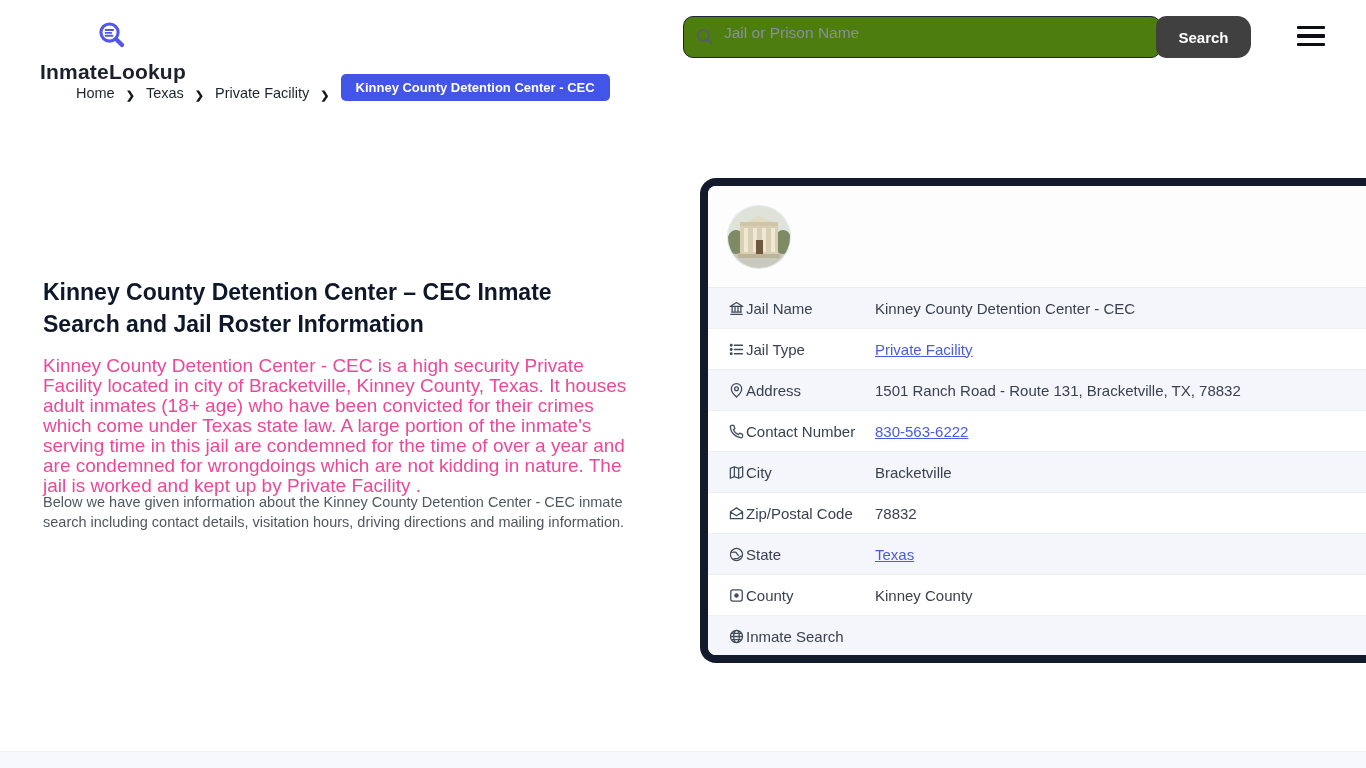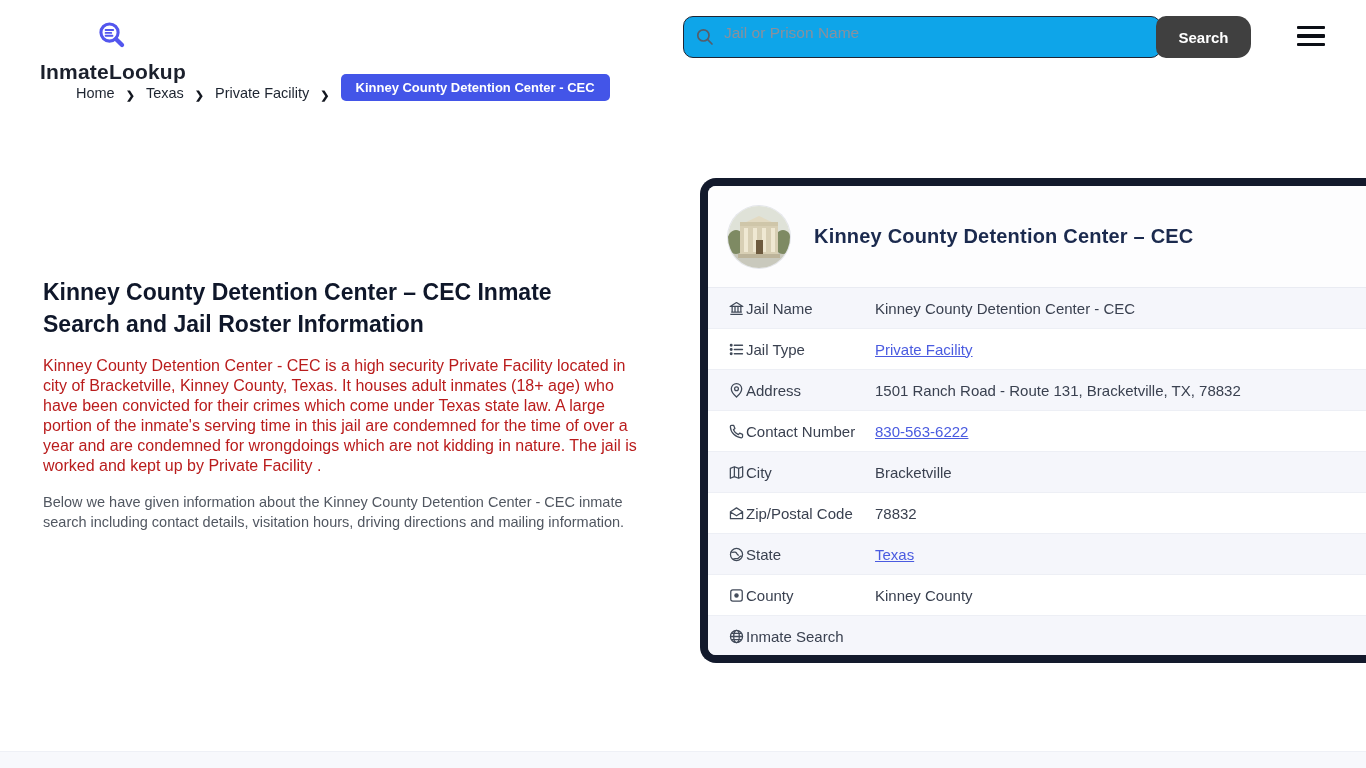--- a/index.html
+++ b/index.html
@@ -6,42 +6,42 @@
   html,body { width:1366px; height:768px; overflow:hidden; background:#ffffff;
               font-family:"Liberation Sans", sans-serif; position:relative; }
 
   
   .logo { position:absolute; left:40px; top:20px; display:flex; align-items:center; gap:9px; cursor:pointer;flex-direction:column; }
   .logo-text { font-size:21px; font-weight:700; color:#1b202c; letter-spacing:.2px; }
 
   .search-wrap { position:absolute; left:683px; top:16px; width:568px; height:42px; }
   .search-input { width:478px; height:42px; border:1.6px solid #1f2534; border-radius:10px;
                   padding:0 14px 8px 40px; font-size:15.5px; color:#1f2534; outline:none;
-                  font-family:"Liberation Sans", sans-serif; background:#0ea5e9; }
+                  font-family:"Liberation Sans", sans-serif; background:#4d7c0f; }
   .search-input::placeholder { color:#8a909c; }
   .search-mag { position:absolute; left:12px; top:11px; }
   .search-btn { position:absolute; right:0; top:0; width:95px; height:42px; border:none;
                 background:#404040; color:#fff; font-size:15px; font-weight:700;
                 border-radius:10px 14px 14px 10px; cursor:pointer; font-family:"Liberation Sans", sans-serif; }
 
   .hamburger { position:absolute; left:1297px; top:26px; width:28px; cursor:pointer; }
   .hamburger div { height:3.4px; background:#0b0e15; border-radius:1px; margin-bottom:5px; }
 
   
   .breadcrumb { position:absolute; left:55px; top:74px; display:flex; align-items:flex-end; gap:11px;margin-left:21px; }
   .crumb { font-size:14.5px; color:#1d2430; cursor:pointer; }
   .crumb-sep { font-size:11px; font-weight:700; color:#12161f; transform:translateY(.5px); }
   .crumb-pill { background:#4355e8; color:#fff; font-size:13px; font-weight:700;
                 padding:6px 15px; border-radius:5px; cursor:pointer; }
 
   
   .article-heading { position:absolute; left:43px; top:276px; width:552px;
                      font-size:23px; line-height:32px; font-weight:700; color:#0f172a; }
   .article-p1 { position:absolute; left:43px; top:356px; width:596px;
-                font-size:16px; line-height:20px; color:#b91c1c; }
+                font-size:19px; line-height:20px; color:#ec4899; }
   .article-p2 { position:absolute; left:43px; top:492px; width:596px;
                 font-size:14.5px; line-height:20px; color:#515761; }
 
   
   .card { position:absolute; left:700px; top:178px; width:700px; height:485px;
           background:#fdfdfe; border:8px solid #131a2c; border-right:none;
           border-radius:16px 0 0 16px; overflow:hidden; }
   .card-head { height:101px; display:flex; align-items:center; padding-left:20px; background:#fdfdfe; }
   .facility-photo { width:62px; height:62px; border-radius:50%; overflow:hidden; flex:0 0 auto;
                     box-shadow:0 0 0 1px #e3e5ea; }
@@ -119,21 +119,20 @@
         <polygon points="14,18 48,18 31,10" fill="#e2dac2"></polygon>
         <rect x="12" y="16" width="38" height="4" fill="#cfc6a9"></rect>
         <rect x="16" y="22" width="4" height="24" fill="#efe8d2"></rect>
         <rect x="25" y="22" width="4" height="24" fill="#efe8d2"></rect>
         <rect x="34" y="22" width="4" height="24" fill="#efe8d2"></rect>
         <rect x="43" y="22" width="4" height="24" fill="#efe8d2"></rect>
         <rect x="28" y="34" width="7" height="14" fill="#6d5a3e"></rect>
         <rect x="10" y="48" width="42" height="4" fill="#bdb49a"></rect>
       </svg>
     </div>
-    <h2 class="card-title">Kinney County Detention Center – CEC</h2>
   </div>
 
   <div class="rows">
 
     <div class="row">
       <span class="row-icon">
         <svg width="17" height="17" viewBox="0 0 16 16" fill="none" stroke="#414a59" stroke-width="1.2" stroke-linejoin="round">
           <path d="M2 6.1 L8 2.4 L14 6.1 H2 Z M3.9 6.1 V11.4 M6.6 6.1 V11.4 M9.4 6.1 V11.4 M12.1 6.1 V11.4 M3 11.4 H13 M2.2 13.5 H13.8"></path>
         </svg>
       </span>

